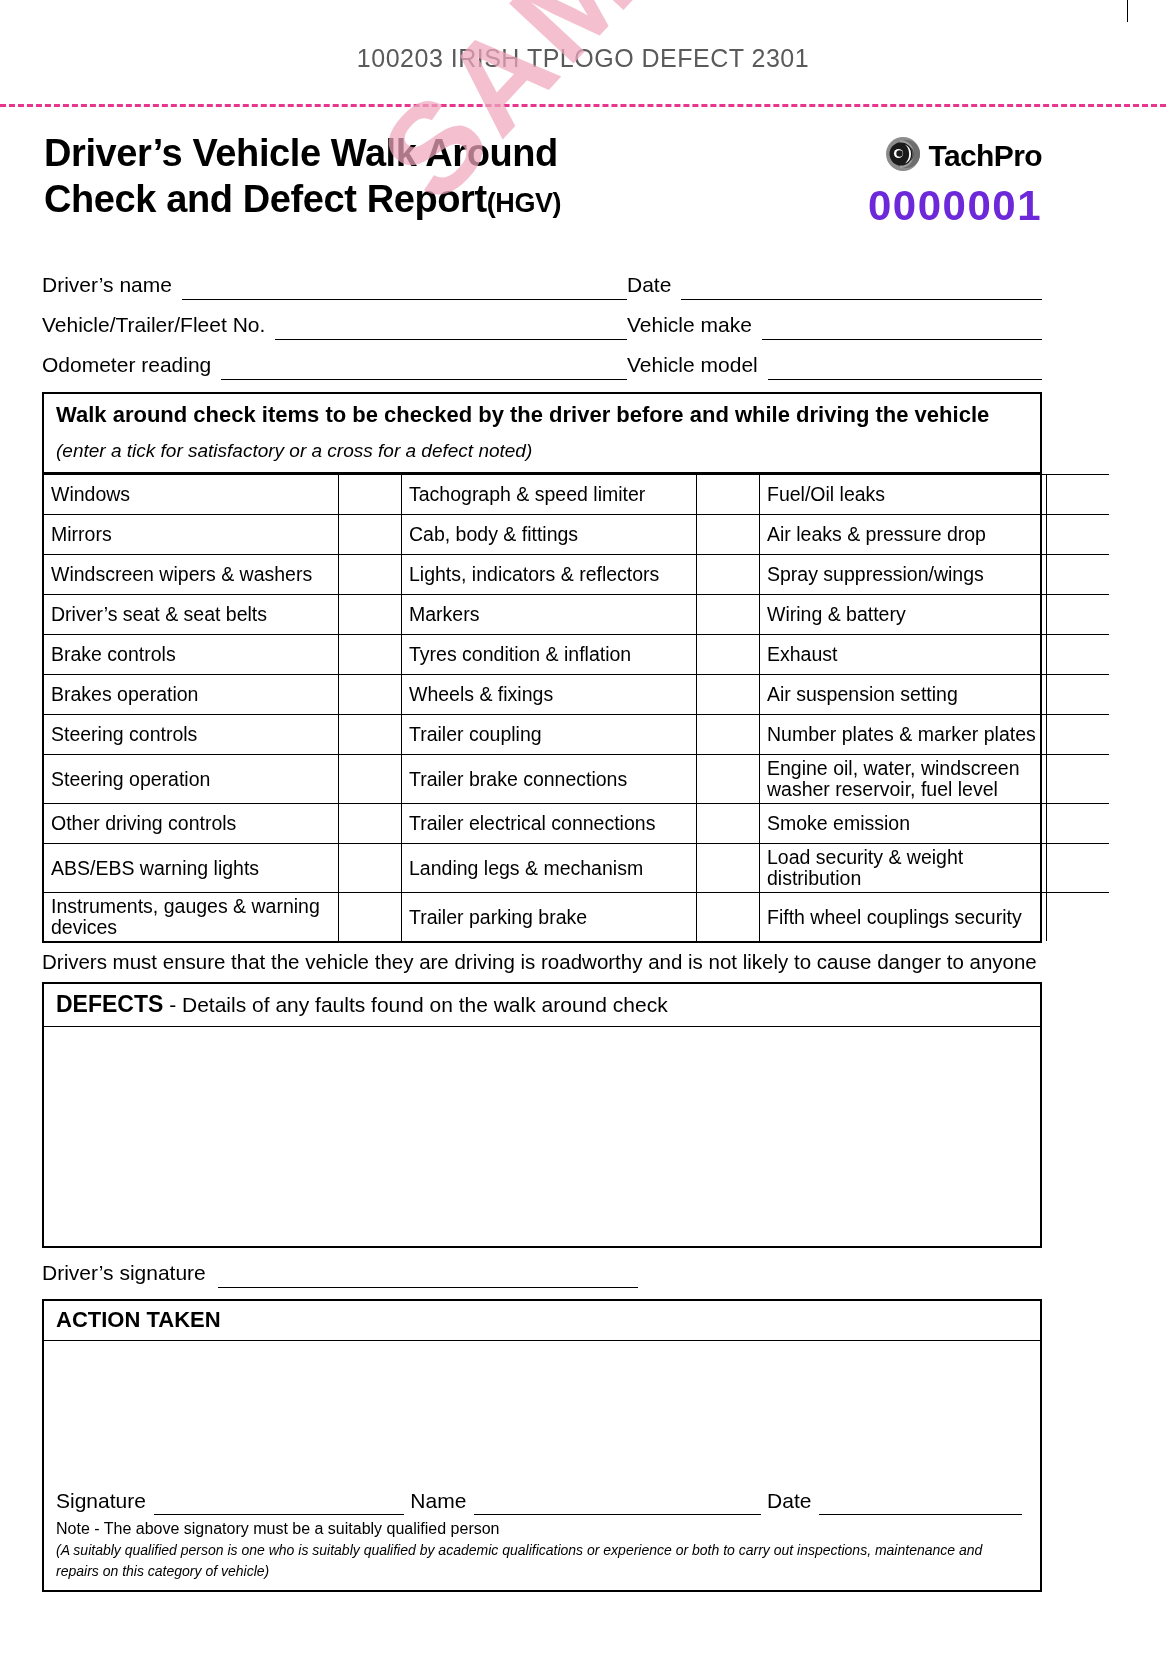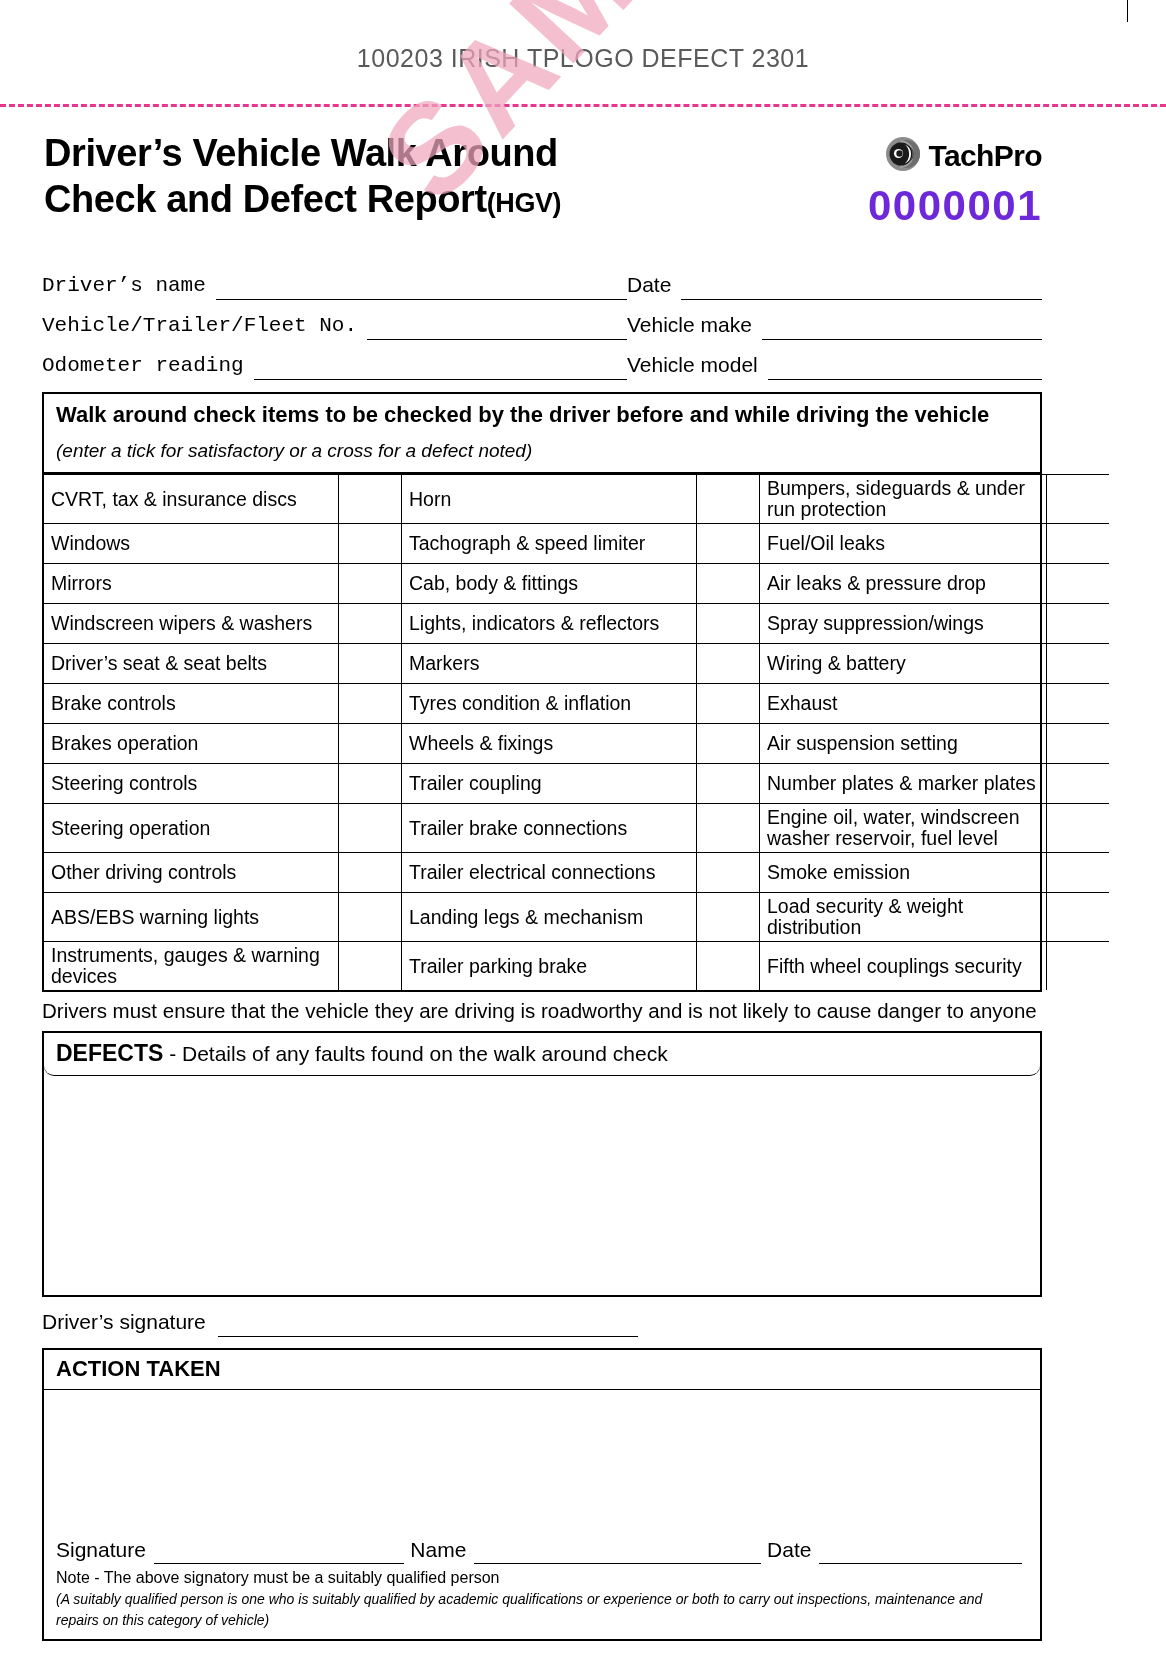--- a/index.html
+++ b/index.html
@@ -108,21 +108,21 @@
   }
   .field-row {
     display: flex;
     height: 40px;
     align-items: flex-end;
   }
   .fcol {
     display: flex;
     align-items: flex-end;
   }
-  .fcol.left { width: 585px; font-family: Liberation Mono, monospace; }
+  .fcol.left { width: 585px; }
   .fcol.right { width: 415px; }
   .flabel {
     font-size: 21px;
     white-space: nowrap;
     padding-bottom: 3px;
   }
   .fline {
     flex: 1;
     border-bottom: 1.6px solid #000;
     margin-left: 10px;
@@ -183,21 +183,20 @@
   
   .defects-box {
     border: 2.5px solid #000;
     height: 262px;
     position: relative;
   }
   .defects-title {
     padding: 7px 12px 8px 12px;
     border-bottom: 1.6px solid #000;
     font-size: 21px;
-    border-radius: 10px;
   }
   .defects-title b { font-size: 23px; }
 
   
   .sig-row {
     display: flex;
     align-items: flex-end;
     margin-top: 10px;
     margin-bottom: 11px;
     height: 30px;
@@ -346,28 +345,20 @@
   </div>
 
   <div class="checktable">
     <div class="check-head">
       <div class="check-head-main">Walk around check items to be checked by the driver before and while driving the vehicle</div>
       <div class="check-head-sub">(enter a tick for satisfactory or a cross for a defect noted)</div>
     </div>
     <table class="grid">
       <tbody>
           <tr>
-            <td class="lbl">CVRT, tax &amp; insurance discs</td>
-            <td class="box"></td>
-            <td class="lbl2">Horn</td>
-            <td class="box2"></td>
-            <td class="lbl3">Bumpers, sideguards &amp; under run protection</td>
-            <td class="box3"></td>
-          </tr>
-          <tr>
             <td class="lbl">Windows</td>
             <td class="box"></td>
             <td class="lbl2">Tachograph &amp; speed limiter</td>
             <td class="box2"></td>
             <td class="lbl3">Fuel/Oil leaks</td>
             <td class="box3"></td>
           </tr>
           <tr>
             <td class="lbl">Mirrors</td>
             <td class="box"></td>

